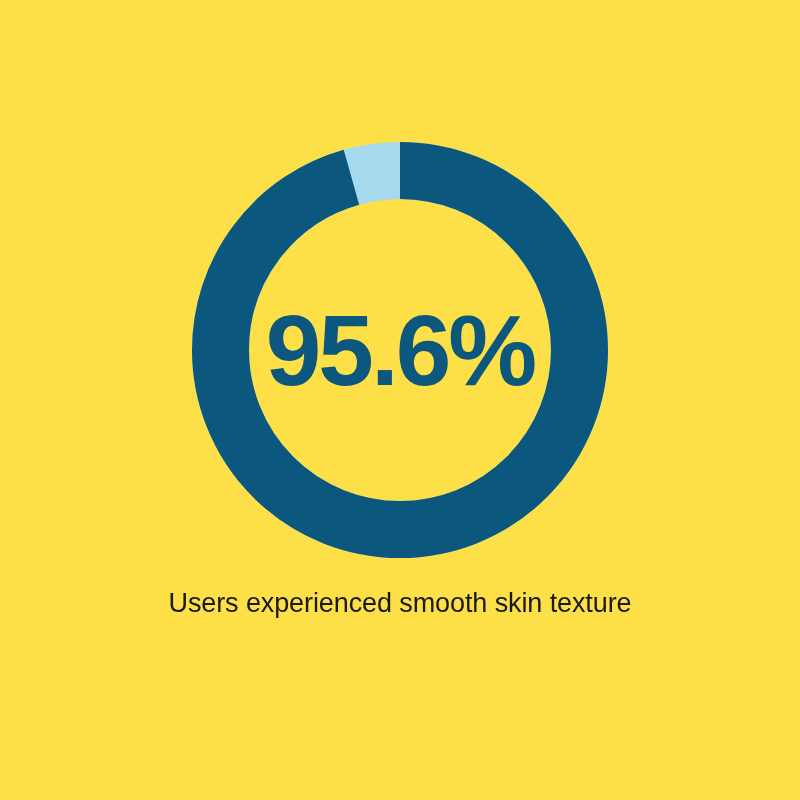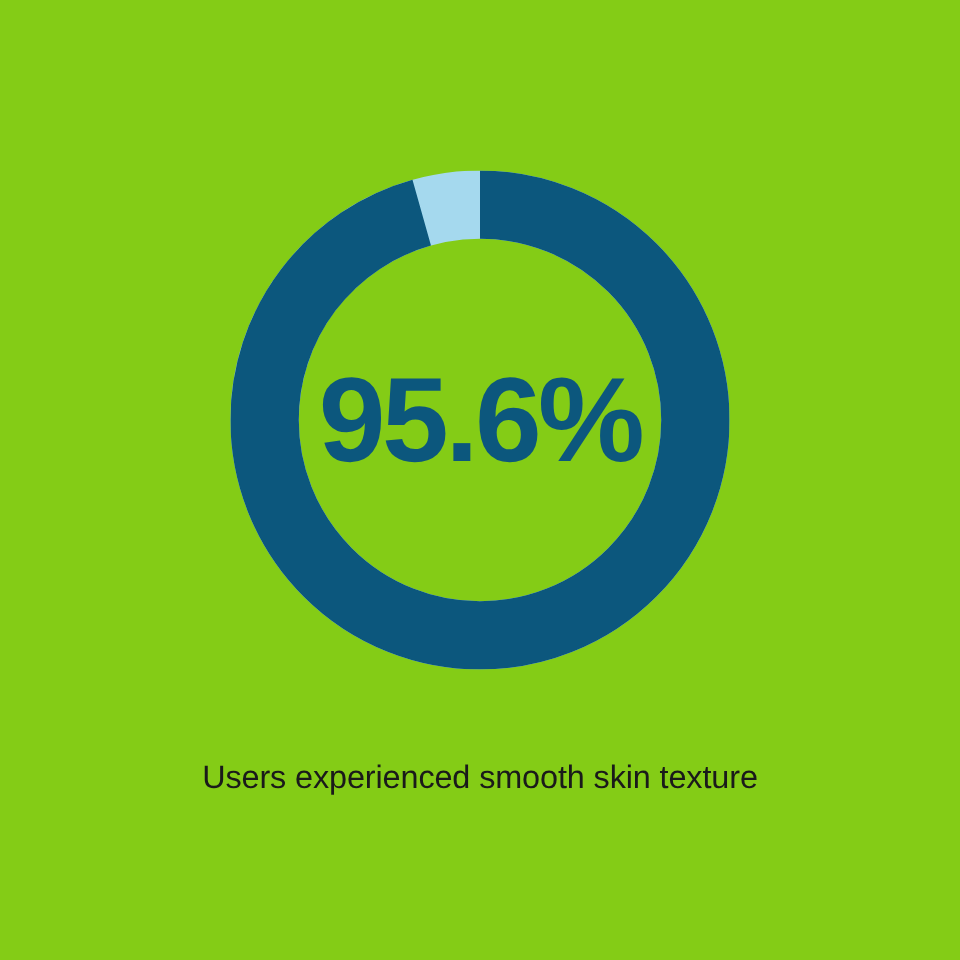--- a/index.html
+++ b/index.html
@@ -70,27 +70,26 @@
     text-align: center;
     font-family: "Liberation Sans", sans-serif;
     font-size: 27px;
     font-weight: 400;
     line-height: 34px;
     color: #1a1a1a;
     letter-spacing: -0.1px;
   }
   .caption-line {
     display: block;
-    margin-top: 45px;
   }
 </style>
 </head>
 <body style="background: rgb(255, 255, 255);">
 
-<div id="infographic" style="background: #84cc16; text-decoration: underline;">
+<div id="infographic" style="background: #fde047; text-decoration: underline;">
 
   <div class="chart-wrap" style="width: 416px; height: 416px; left: 192px; top: 142px;">
     <svg viewBox="0 0 416 416" xmlns="http://www.w3.org/2000/svg" style="width: 416px; height: 416px;">
 
       <circle cx="208" cy="208" r="179.5" fill="none" stroke="#a5d9ee" stroke-width="57"></circle>
 
       <circle id="primary-arc" cx="208" cy="208" r="179.5" fill="none" stroke="#0c577d" stroke-width="57" stroke-dasharray="1078.2071650826313 49.62459755610439" transform="rotate(-90 208 208)"></circle>
     </svg>
   </div>
 

